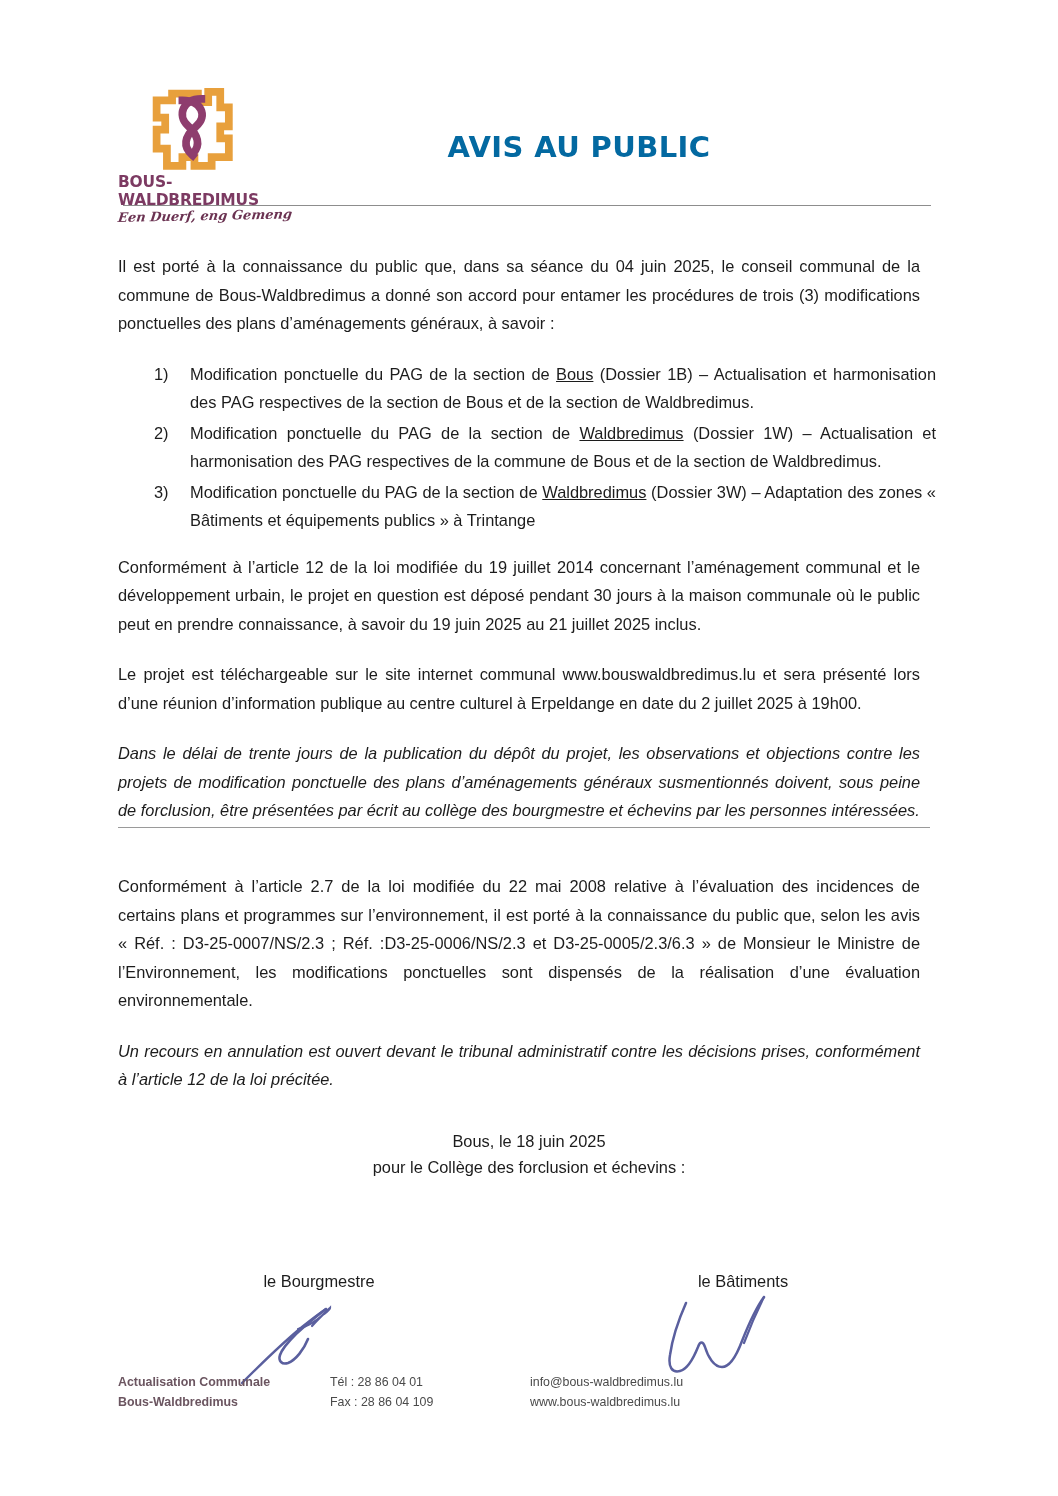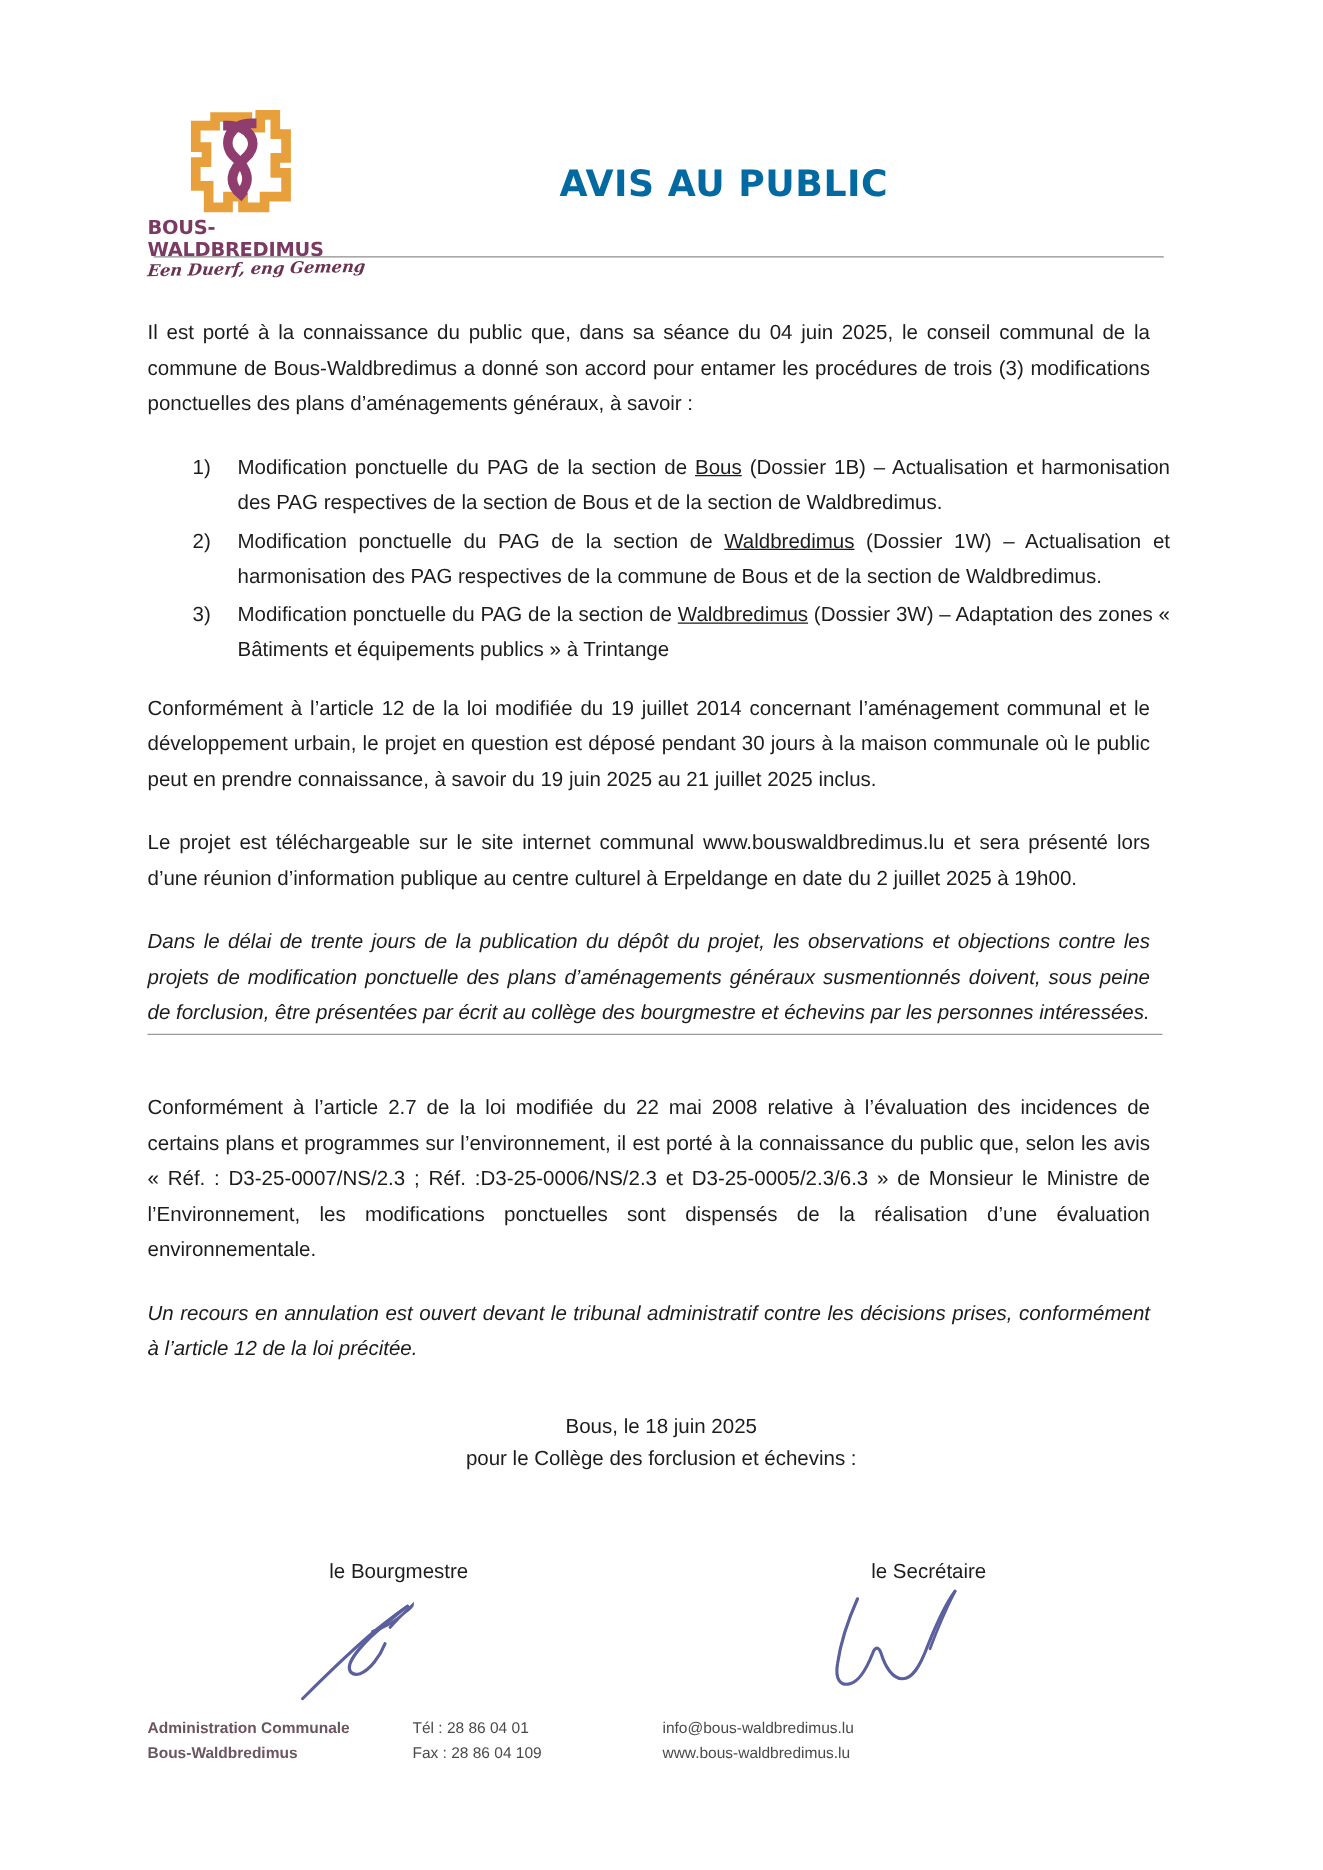--- a/index.html
+++ b/index.html
@@ -166,20 +166,21 @@
     position: absolute;
     width: 300px;
   }
   .sig-left  { left: 180px; }
   .sig-right { left: 600px; }
   .sig-label {
     font-size: 16.4px;
     color: #1c1c1c;
     text-align: center;
     white-space: nowrap;
+    margin-top: 24px;
   }
   .sig-ink {
     display: block;
     margin-top: -4px;
   }
   .sig-left .sig-label  { padding-right: 22px; }
   .sig-right .sig-label { padding-right: 14px; }
 
   
   .footer {
@@ -263,35 +264,35 @@
       <svg class="sig-ink" width="300" height="100" viewBox="0 0 300 100">
         <path d="M62 96 C80 78 100 58 122 40 C132 32 140 26 146 22" fill="none" stroke="#5a5f9e" stroke-width="2.4" stroke-linecap="round"></path>
         <path d="M146 22 C138 28 126 38 116 47 C108 55 102 62 100 68
                  C98 74 102 78 108 76 C116 73 124 62 128 52" fill="none" stroke="#5a5f9e" stroke-width="2.6" stroke-linecap="round"></path>
         <path d="M118 42 C126 40 136 34 144 27 C148 24 150 22 150 21
                  C149 22 140 30 132 39" fill="none" stroke="#5a5f9e" stroke-width="2.2" stroke-linecap="round"></path>
       </svg>
     </div>
 
     <div class="sig sig-right">
-      <div class="sig-label">le Secrétaire</div>
+      <div class="sig-label">le Bâtiments</div>
       <svg class="sig-ink" width="300" height="100" viewBox="0 0 300 100">
         <path d="M86 16 C78 34 72 54 70 68 C68 80 72 86 80 84
                  C88 82 94 70 98 60 C100 54 103 54 105 60
                  C108 70 114 80 122 80 C130 80 136 70 142 54
                  C150 34 158 18 164 10" fill="none" stroke="#5a5f9e" stroke-width="2.5" stroke-linecap="round" stroke-linejoin="round"></path>
         <path d="M164 10 C158 22 150 40 144 56" fill="none" stroke="#5a5f9e" stroke-width="2.2" stroke-linecap="round"></path>
       </svg>
     </div>
   </div>
 
   <div class="footer">
     <div class="footer-cols">
       <div class="fcol c1">
-        <div class="fline">Administration Communale</div>
+        <div class="fline">Actualisation Communale</div>
         <div class="fline">Bous-Waldbredimus</div>
       </div>
       <div class="fcol c3">
         <div class="fline">Tél : 28 86 04 01</div>
         <div class="fline">Fax : 28 86 04 109</div>
       </div>
       <div class="fcol c4">
         <div class="fline">info@bous-waldbredimus.lu</div>
         <div class="fline">www.bous-waldbredimus.lu</div>
       </div>

